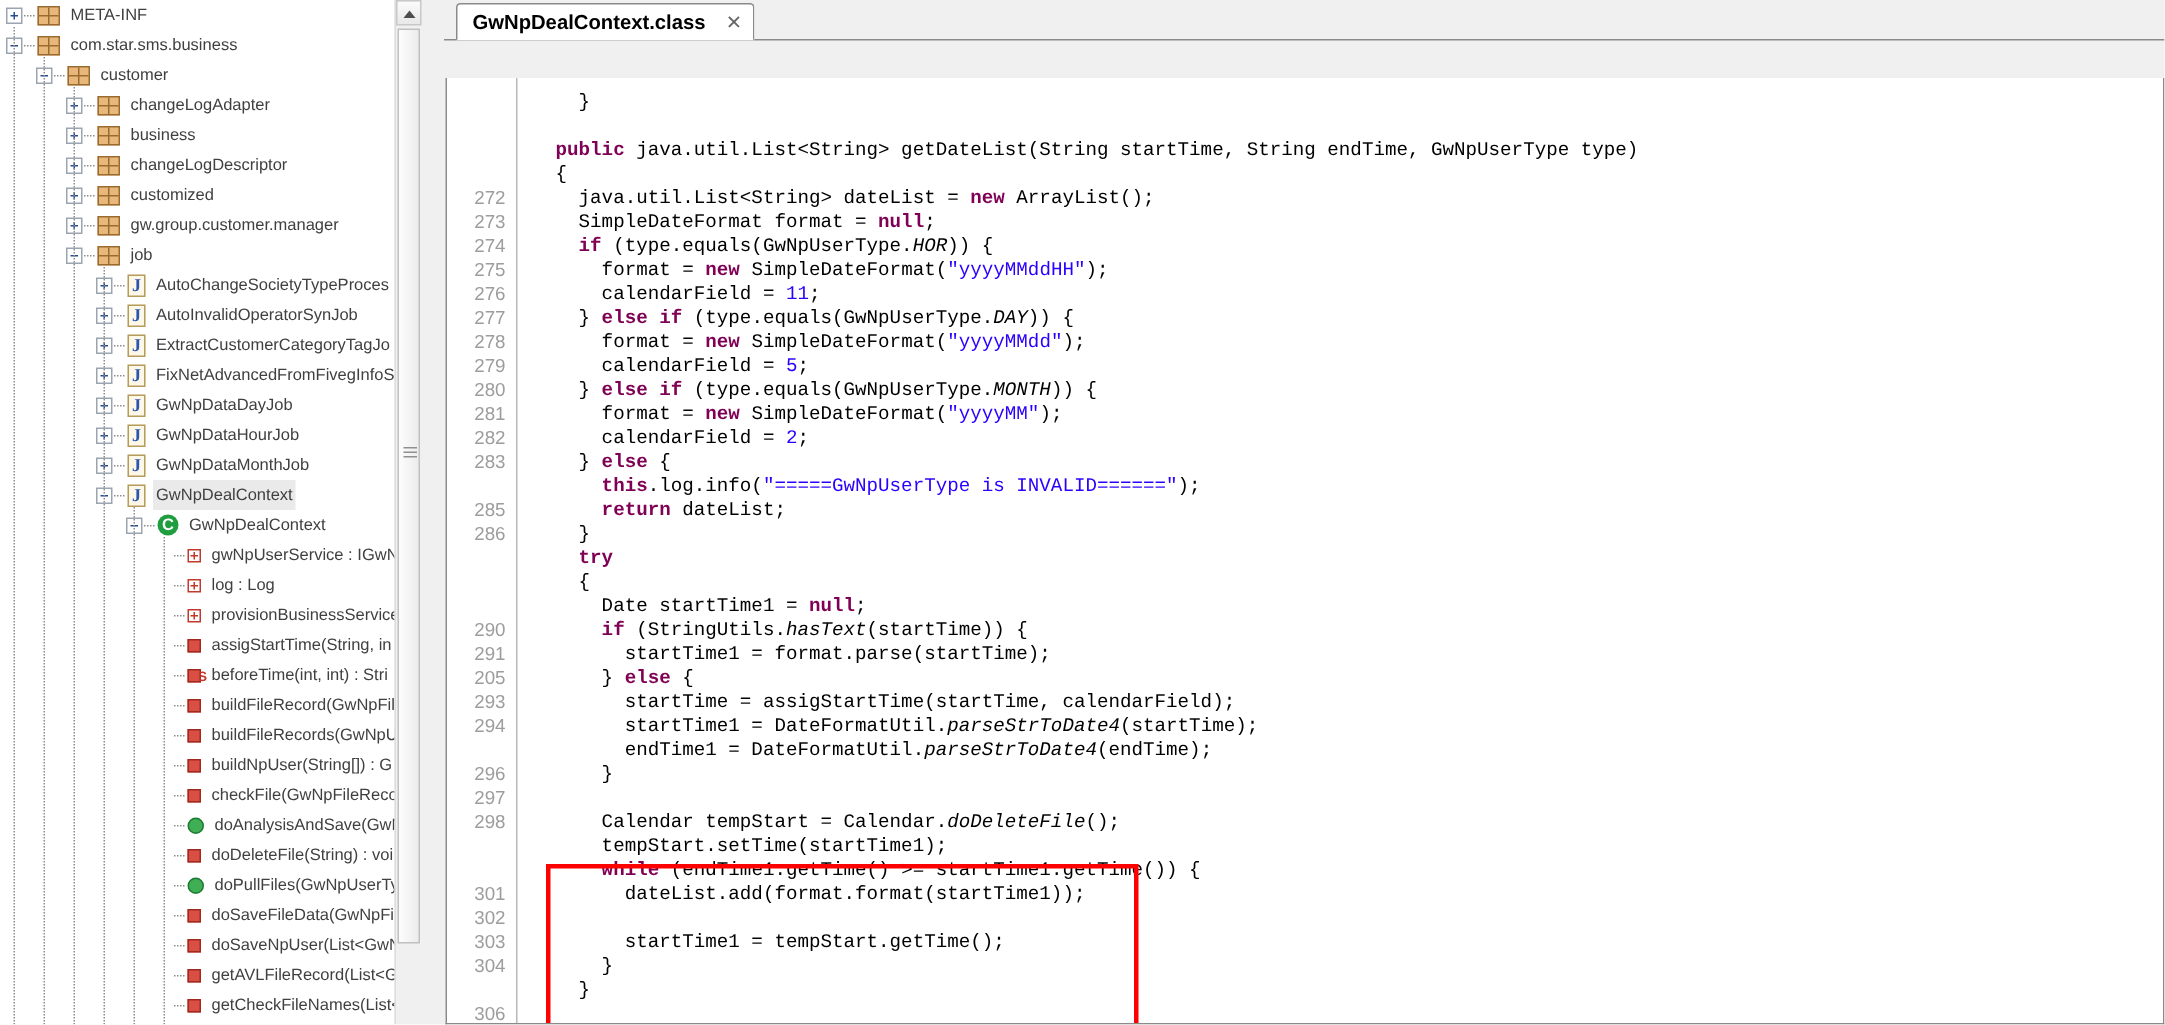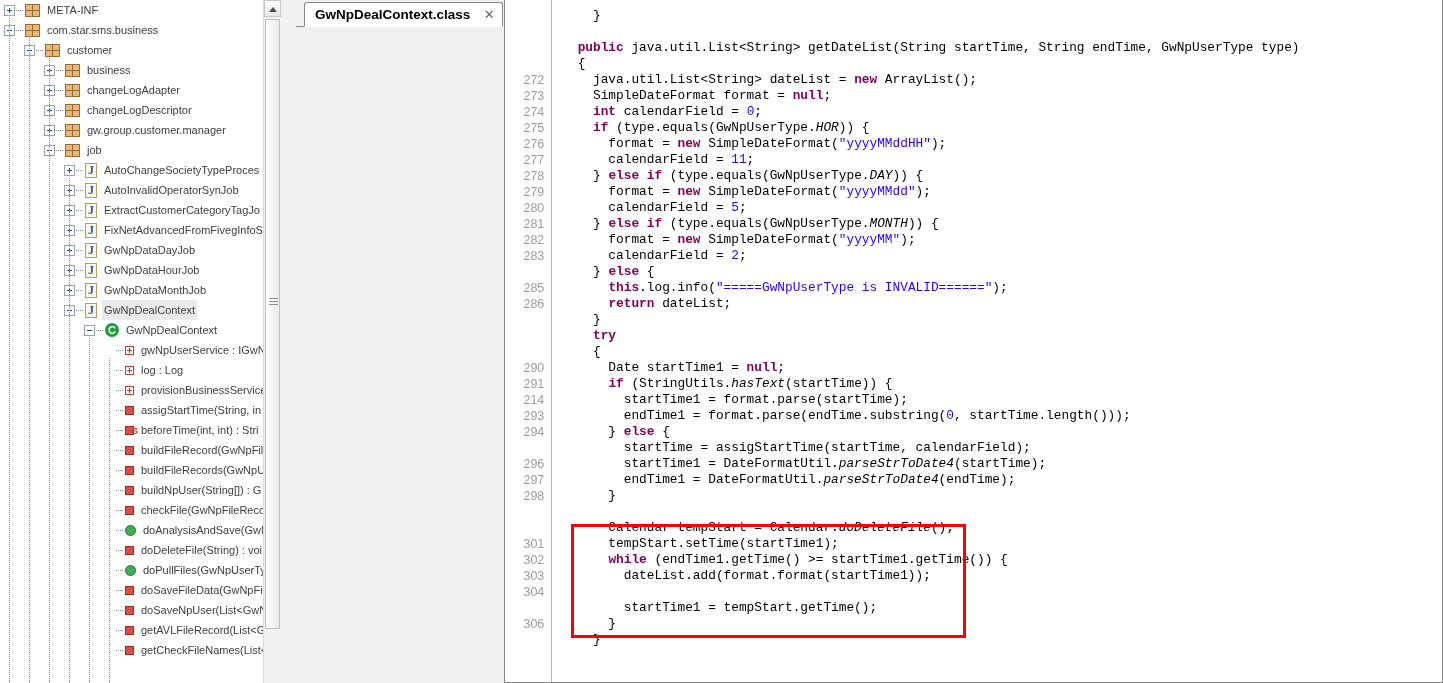--- a/index.html
+++ b/index.html
@@ -232,21 +232,22 @@
     background: #f0f0f0;
   }
 
   
   #editor-panel {
     position: relative;
     flex: 1 1 auto;
     height: 683px;
     background: #f0f0f0;
     display: flex;
-    flex-direction: row;
+    flex-direction: column;
+    gap: 25px;
   }
   #tab-bar {
     position: relative;
     height: 27px;
     background: #f0f0f0;
     flex: 0 0 27px;
     padding-left: 8px;
     display: flex;
     align-items: flex-end;
   }
@@ -371,35 +372,42 @@
           <span class="expander"></span>
           <span class="dots" style="width: 7px;"></span>
           <span class="ic ic-package"></span>
           <span class="tree-label">customer</span>
         </div>
         <div class="tree-row">
           <span class="indent" style="width: 44px;"></span>
           <span class="expander plus"></span>
           <span class="dots" style="width: 7px;"></span>
           <span class="ic ic-package"></span>
+          <span class="tree-label">changeLogAdapter</span>
+        </div>
+        <div class="tree-row">
+          <span class="indent" style="width: 44px;"></span>
+          <span class="expander plus"></span>
+          <span class="dots" style="width: 7px;"></span>
+          <span class="ic ic-package"></span>
           <span class="tree-label">business</span>
         </div>
         <div class="tree-row">
           <span class="indent" style="width: 44px;"></span>
           <span class="expander plus"></span>
           <span class="dots" style="width: 7px;"></span>
           <span class="ic ic-package"></span>
-          <span class="tree-label">changeLogAdapter</span>
+          <span class="tree-label">changeLogDescriptor</span>
         </div>
         <div class="tree-row">
           <span class="indent" style="width: 44px;"></span>
           <span class="expander plus"></span>
           <span class="dots" style="width: 7px;"></span>
           <span class="ic ic-package"></span>
-          <span class="tree-label">changeLogDescriptor</span>
+          <span class="tree-label">customized</span>
         </div>
         <div class="tree-row">
           <span class="indent" style="width: 44px;"></span>
           <span class="expander plus"></span>
           <span class="dots" style="width: 7px;"></span>
           <span class="ic ic-package"></span>
           <span class="tree-label">gw.group.customer.manager</span>
         </div>
         <div class="tree-row">
           <span class="indent" style="width: 44px;"></span>
@@ -639,21 +647,21 @@
             <div class="lnum">282</div>
             <div class="lnum">283</div>
             <div class="lnum"></div>
             <div class="lnum">285</div>
             <div class="lnum">286</div>
             <div class="lnum"></div>
             <div class="lnum"></div>
             <div class="lnum"></div>
             <div class="lnum">290</div>
             <div class="lnum">291</div>
-            <div class="lnum">214</div>
+            <div class="lnum">205</div>
             <div class="lnum">293</div>
             <div class="lnum">294</div>
             <div class="lnum"></div>
             <div class="lnum">296</div>
             <div class="lnum">297</div>
             <div class="lnum">298</div>
             <div class="lnum"></div>
             <div class="lnum"></div>
             <div class="lnum">301</div>
             <div class="lnum">302</div>
@@ -665,40 +673,38 @@
             <div class="lnum"></div>
           </div>
       </div>
       <div id="code-area">
           <div class="cline"><span class="plain">    }</span></div>
           <div class="cline">&nbsp;</div>
           <div class="cline"><span class="plain">  </span><span class="kw">public</span><span class="plain"> java.util.List&lt;String&gt; getDateList(String startTime, String endTime, GwNpUserType type)</span></div>
           <div class="cline"><span class="plain">  {</span></div>
           <div class="cline"><span class="plain">    java.util.List&lt;String&gt; dateList = </span><span class="kw">new</span><span class="plain"> ArrayList();</span></div>
           <div class="cline"><span class="plain">    SimpleDateFormat format = </span><span class="kw">null</span><span class="plain">;</span></div>
-          <div class="cline"><span class="plain">    </span><span class="kw">int</span><span class="plain"> calendarField = </span><span class="num">0</span><span class="plain">;</span></div>
           <div class="cline"><span class="plain">    </span><span class="kw">if</span><span class="plain"> (type.equals(GwNpUserType.</span><span class="itl">HOR</span><span class="plain">)) {</span></div>
           <div class="cline"><span class="plain">      format = </span><span class="kw">new</span><span class="plain"> SimpleDateFormat(</span><span class="str">"yyyyMMddHH"</span><span class="plain">);</span></div>
           <div class="cline"><span class="plain">      calendarField = </span><span class="num">11</span><span class="plain">;</span></div>
           <div class="cline"><span class="plain">    } </span><span class="kw">else if</span><span class="plain"> (type.equals(GwNpUserType.</span><span class="itl">DAY</span><span class="plain">)) {</span></div>
           <div class="cline"><span class="plain">      format = </span><span class="kw">new</span><span class="plain"> SimpleDateFormat(</span><span class="str">"yyyyMMdd"</span><span class="plain">);</span></div>
           <div class="cline"><span class="plain">      calendarField = </span><span class="num">5</span><span class="plain">;</span></div>
           <div class="cline"><span class="plain">    } </span><span class="kw">else if</span><span class="plain"> (type.equals(GwNpUserType.</span><span class="itl">MONTH</span><span class="plain">)) {</span></div>
           <div class="cline"><span class="plain">      format = </span><span class="kw">new</span><span class="plain"> SimpleDateFormat(</span><span class="str">"yyyyMM"</span><span class="plain">);</span></div>
           <div class="cline"><span class="plain">      calendarField = </span><span class="num">2</span><span class="plain">;</span></div>
           <div class="cline"><span class="plain">    } </span><span class="kw">else</span><span class="plain"> {</span></div>
           <div class="cline"><span class="plain">      </span><span class="kw">this</span><span class="plain">.log.info(</span><span class="str">"=====GwNpUserType is INVALID======"</span><span class="plain">);</span></div>
           <div class="cline"><span class="plain">      </span><span class="kw">return</span><span class="plain"> dateList;</span></div>
           <div class="cline"><span class="plain">    }</span></div>
           <div class="cline"><span class="plain">    </span><span class="kw">try</span></div>
           <div class="cline"><span class="plain">    {</span></div>
           <div class="cline"><span class="plain">      Date startTime1 = </span><span class="kw">null</span><span class="plain">;</span></div>
           <div class="cline"><span class="plain">      </span><span class="kw">if</span><span class="plain"> (StringUtils.</span><span class="itl">hasText</span><span class="plain">(startTime)) {</span></div>
           <div class="cline"><span class="plain">        startTime1 = format.parse(startTime);</span></div>
-          <div class="cline"><span class="plain">        endTime1 = format.parse(endTime.substring(</span><span class="num">0</span><span class="plain">, startTime.length()));</span></div>
           <div class="cline"><span class="plain">      } </span><span class="kw">else</span><span class="plain"> {</span></div>
           <div class="cline"><span class="plain">        startTime = assigStartTime(startTime, calendarField);</span></div>
           <div class="cline"><span class="plain">        startTime1 = DateFormatUtil.</span><span class="itl">parseStrToDate4</span><span class="plain">(startTime);</span></div>
           <div class="cline"><span class="plain">        endTime1 = DateFormatUtil.</span><span class="itl">parseStrToDate4</span><span class="plain">(endTime);</span></div>
           <div class="cline"><span class="plain">      }</span></div>
           <div class="cline">&nbsp;</div>
           <div class="cline"><span class="plain">      Calendar tempStart = Calendar.</span><span class="itl">doDeleteFile</span><span class="plain">();</span></div>
           <div class="cline"><span class="plain">      tempStart.setTime(startTime1);</span></div>
           <div class="cline"><span class="plain">      </span><span class="kw">while</span><span class="plain"> (endTime1.getTime() &gt;= startTime1.getTime()) {</span></div>
           <div class="cline"><span class="plain">        dateList.add(format.format(startTime1));</span></div>

